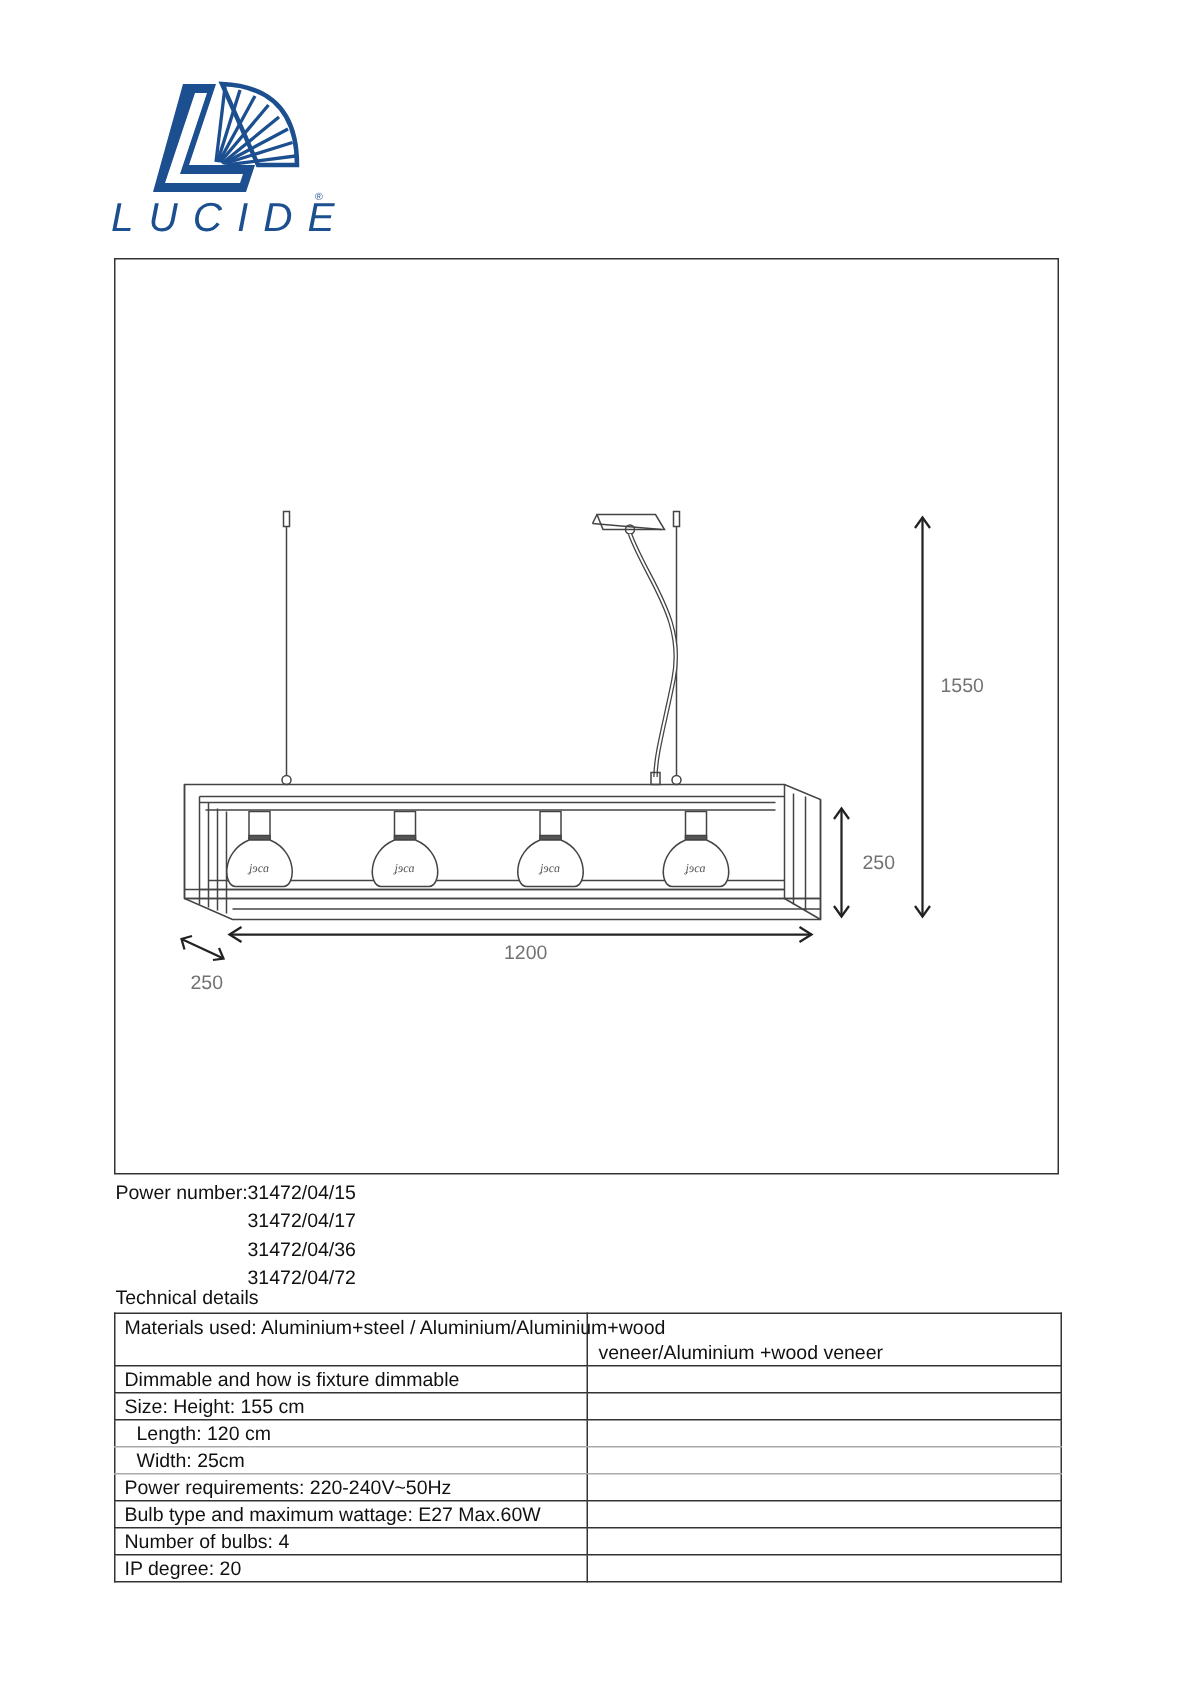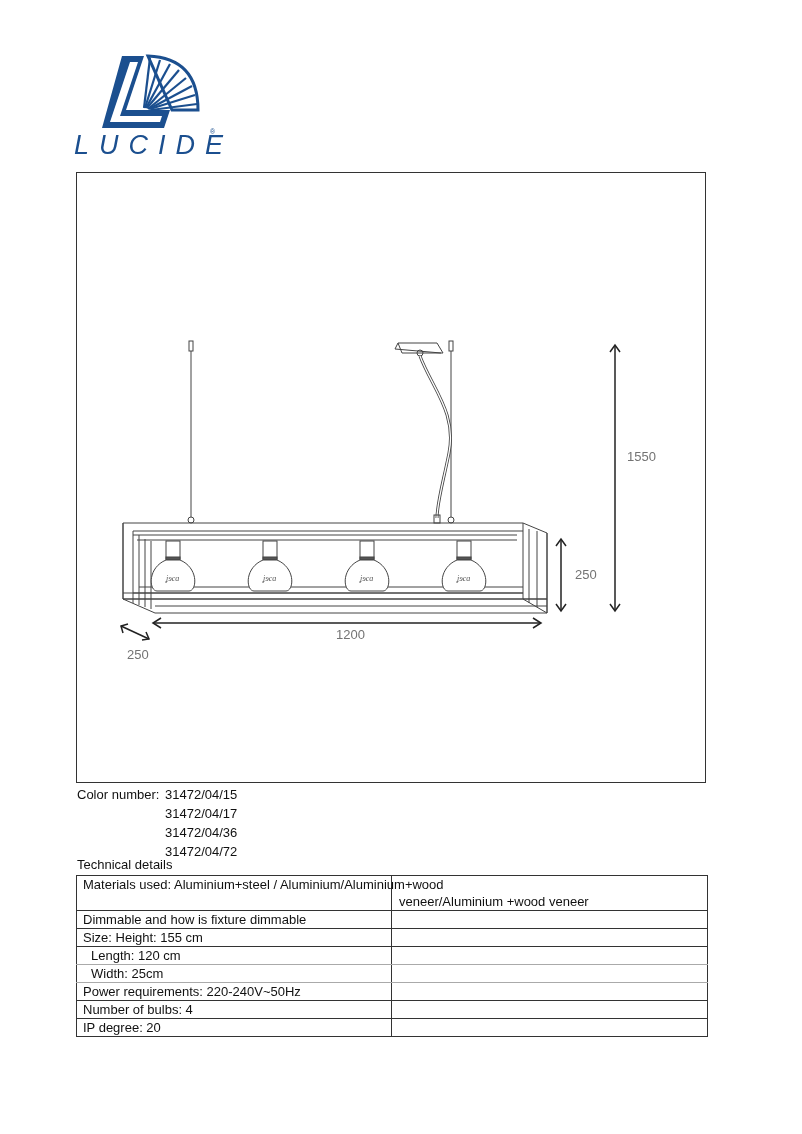--- a/index.html
+++ b/index.html
@@ -148,21 +148,21 @@
     </g>
   </svg>
   <span class="dim-label" style="left:259px; top:454px;">1200</span>
   <span class="dim-label" style="left:50px; top:474px;">250</span>
   <span class="dim-label" style="left:498px; top:394px;">250</span>
   <span class="dim-label" style="left:550px; top:276px;">1550</span>
 </div>
 
 <div class="item-block">
   <div class="item-row">
-    <span class="item-label">Color number:</span><span>31472/04/15</span>
+    <span class="item-label">Power number:</span><span>31472/04/15</span>
   </div>
   <div class="item-row"><span class="item-indent"></span><span>31472/04/17</span></div>
   <div class="item-row"><span class="item-indent"></span><span>31472/04/36</span></div>
   <div class="item-row"><span class="item-indent"></span><span>31472/04/72</span></div>
 </div>
 
 <div class="tech-title">Technical details</div>
 
 <table class="spec">
   <tbody>
@@ -189,20 +189,24 @@
   </tr>
   <tr class="light">
     <td class="c1 indent1">Width:  25cm</td>
     <td></td>
   </tr>
   <tr>
     <td class="c1">Power requirements:   220-240V~50Hz</td>
     <td></td>
   </tr>
   <tr>
+    <td class="c1">Bulb type and maximum wattage:  E27 Max.60W</td>
+    <td></td>
+  </tr>
+  <tr>
     <td class="c1">Number of bulbs:  4</td>
     <td></td>
   </tr>
   <tr>
     <td class="c1">IP degree:  20</td>
     <td></td>
   </tr>
 </tbody>
   </table>
 

